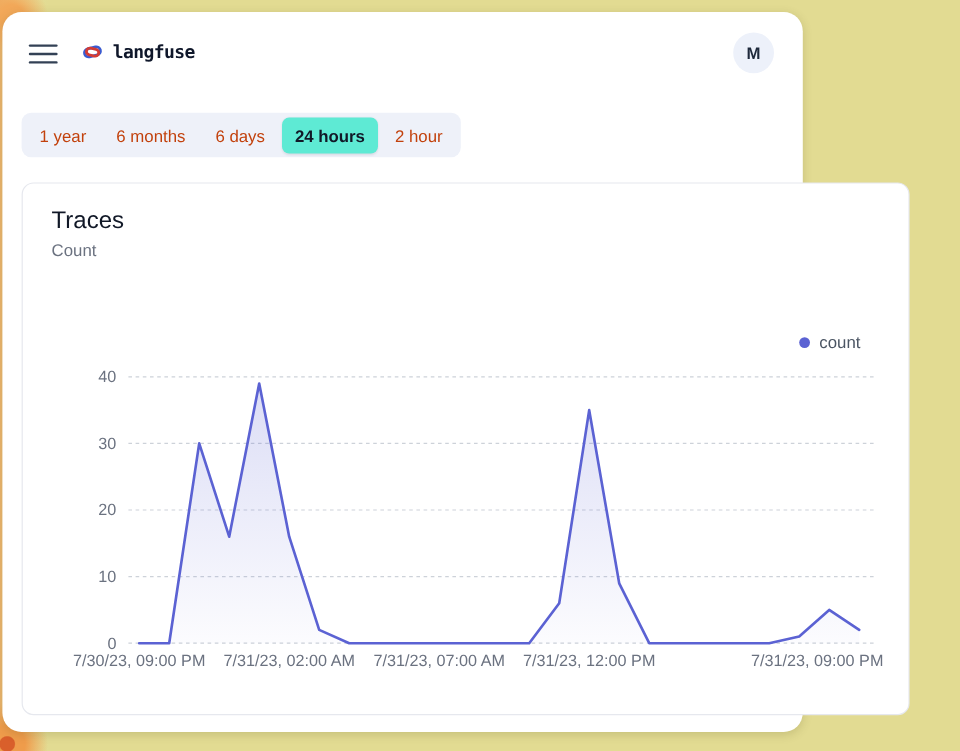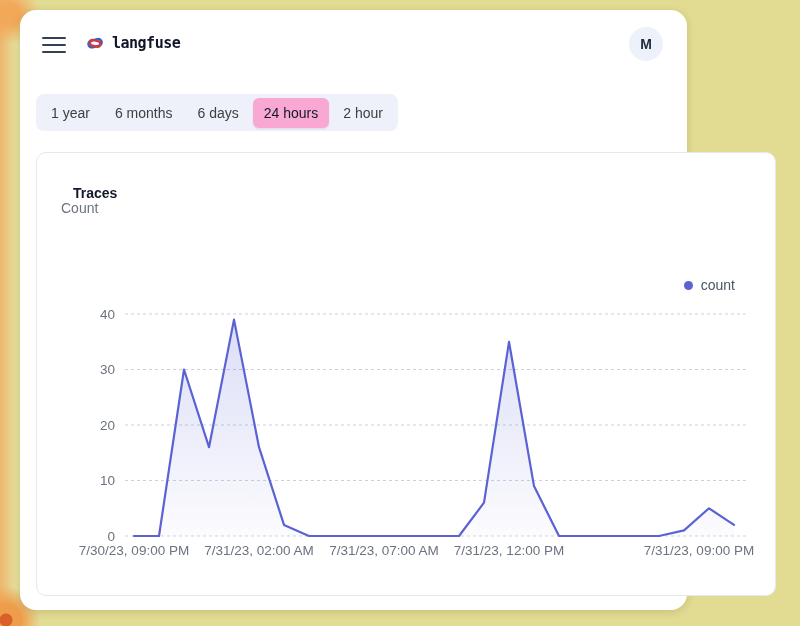--- a/index.html
+++ b/index.html
@@ -7,21 +7,21 @@
     width:800px;height:626px;overflow:hidden;
     font-family:"Liberation Sans",sans-serif;
     background-color:#e2db92;
     background-image:
       radial-gradient(circle at 6px 620px, #d95f2b 0 6px, #ef9c4b 7px 15px, rgba(239,156,75,0) 34px),
       radial-gradient(circle at 10px 14px, #f2a859 0 10px, rgba(242,168,89,0) 30px),
       linear-gradient(to right, #edb66d 0, #e6df9c 16px, #e2db92 40px);
     position:relative;
   }
   .window{
-    position:absolute;left:20px;top:10px;width:667px;height:600px;
+    position:absolute;left:2px;top:10px;width:667px;height:600px;
     background:#ffffff;border-radius:16px;
     box-shadow:0 2px 8px rgba(80,70,20,.18);
   }
   
   .header{position:absolute;left:0;top:0;width:100%;height:70px;}
   .hamburger{
     position:absolute;left:22px;top:27px;width:24px;height:16px;
     display:flex;flex-direction:column;justify-content:space-between;
     background:none;border:none;cursor:pointer;padding:0;
   }
@@ -35,30 +35,30 @@
     display:flex;align-items:center;justify-content:center;cursor:pointer;
   }
   
   .tabbar{
     position:absolute;left:16px;top:84px;height:37px;
     background:#eef1f9;border-radius:8px;
     display:inline-flex;align-items:center;padding:0 4px;gap:3px;box-sizing:border-box;
   }
   .tab{
     border:none;background:transparent;border-radius:6px;
-    padding:7px 11px;font-size:14px;color:#404040;cursor:pointer;
+    padding:7px 11px;font-size:14px;color:#c2410c;cursor:pointer;
     font-family:"Liberation Sans",sans-serif;white-space:nowrap;
   }
-  .tab.active{background:#f9a8d4;color:#111827;font-weight:400;box-shadow:0 1px 2px rgba(15,23,42,.10);}
+  .tab.active{background:#5eead4;color:#111827;font-weight:700;box-shadow:0 1px 2px rgba(15,23,42,.10);}
   
   .card{
     position:absolute;left:16px;top:142px;width:740px;height:444px;box-sizing:border-box;
     background:#ffffff;border:1px solid #e6e8ee;border-radius:10px;
   }
-  .card-title{margin:12px;position:absolute;left:24px;top:20px;font-size:14px;font-weight:700;color:#111827;}
+  .card-title{margin:0;position:absolute;left:24px;top:20px;font-size:20px;font-weight:400;color:#111827;}
   .card-subtitle{margin:0;position:absolute;left:24px;top:47px;font-size:14px;color:#6b7280;}
   .legend{position:absolute;right:40px;top:124px;display:flex;align-items:center;gap:8px;}
   .legend-dot{width:9px;height:9px;border-radius:50%;background:#5b62d3;}
   .legend-label{font-size:14px;color:#4b5563;}
   .chart-svg{position:absolute;left:0;top:145px;}
 </style>
 </head>
 <body>
 
 <div class="window">

